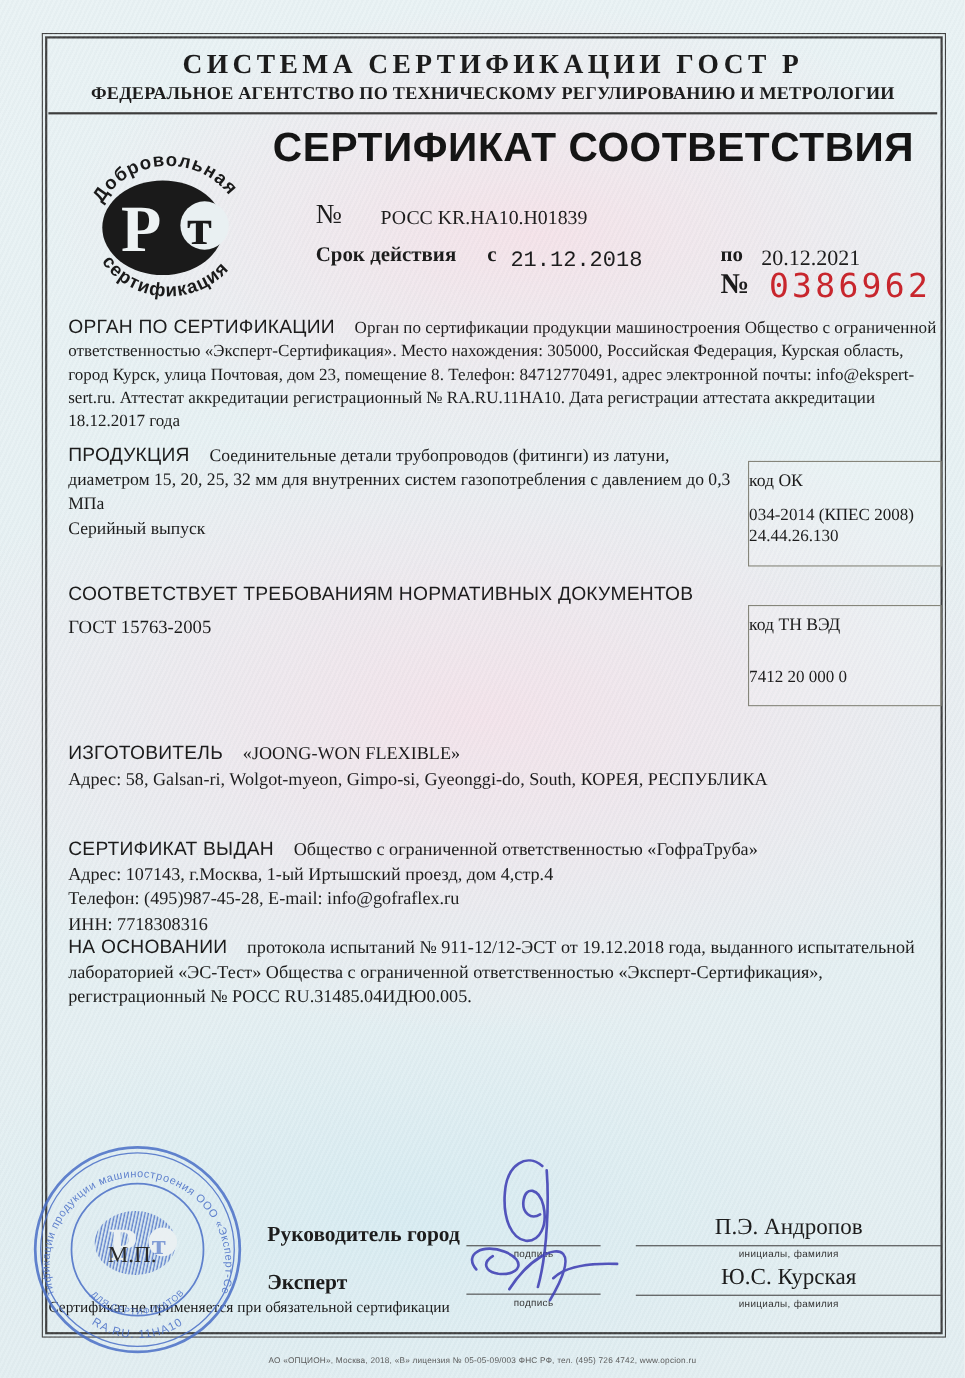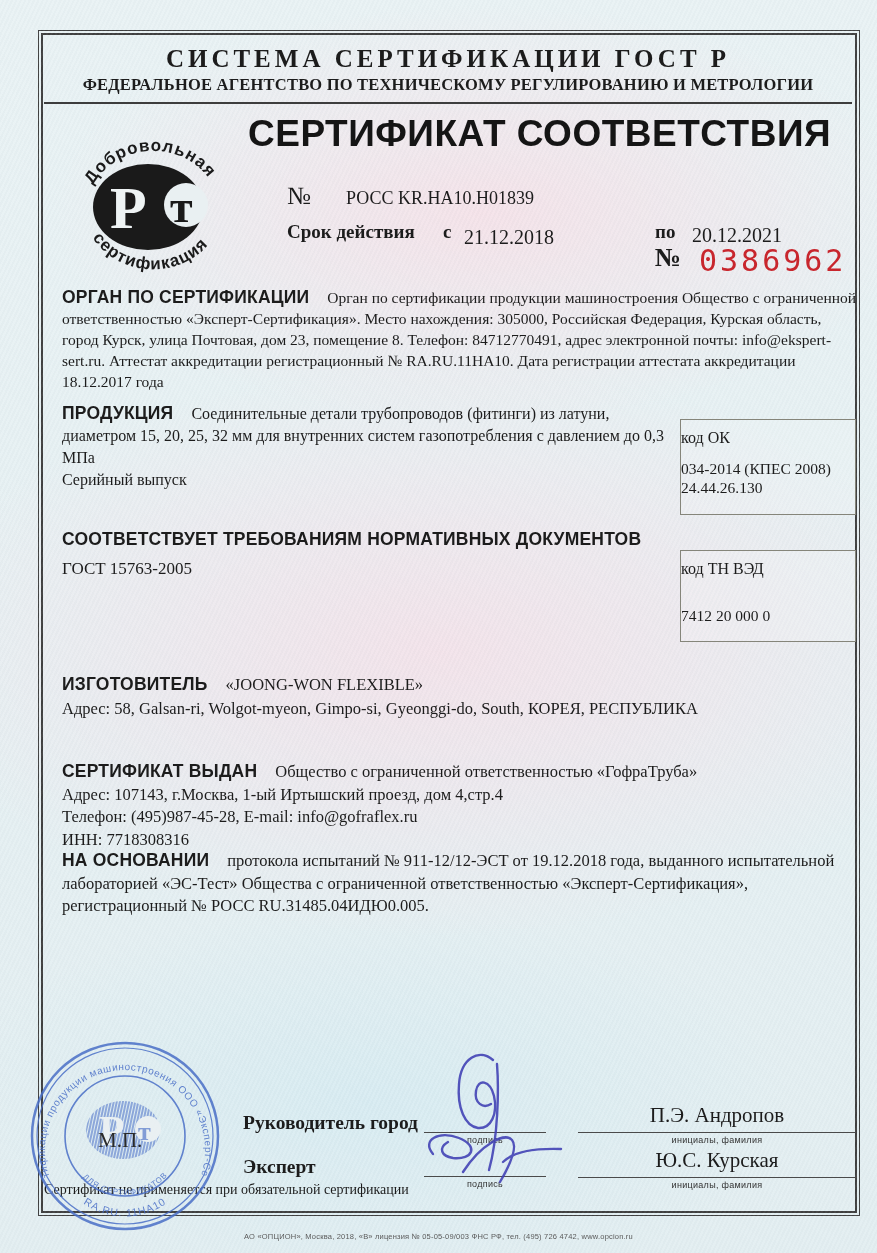--- a/index.html
+++ b/index.html
@@ -20,28 +20,28 @@
   .hdr{position:absolute;left:44px;top:36px;width:808px;height:66px;border-bottom:2px solid #3d3d3d;text-align:center;z-index:2;}
   .hdr-l1{padding-top:9px;font-weight:bold;font-size:25px;letter-spacing:4px;}
   .hdr-l2{margin-top:2px;font-weight:bold;font-size:16.5px;letter-spacing:0.2px;}
   .rst-logo{position:absolute;left:62px;top:112px;z-index:2;}
   .title{position:absolute;left:248px;top:113px;width:605px;z-index:2;
     font-family:"Liberation Sans",sans-serif;font-weight:700;font-size:37px;letter-spacing:0.5px;color:#151515;}
   .no-sym{position:absolute;left:287px;top:182px;font-size:25px;z-index:2;}
   .reg-no{position:absolute;left:346px;top:188px;font-size:18px;z-index:2;}
   .valid-lbl{position:absolute;left:287px;top:221px;font-weight:bold;font-size:19px;z-index:2;}
   .from-lbl{position:absolute;left:443px;top:221px;font-weight:bold;font-size:19px;z-index:2;}
-  .date-from{position:absolute;left:464px;top:226px;font-size:20px;z-index:2;}
+  .date-from{position:absolute;left:464px;top:226px;font-size:20px;z-index:2;font-family:Liberation Mono, monospace;}
   .to-lbl{position:absolute;left:655px;top:221px;font-weight:bold;font-size:19px;z-index:2;}
   .date-to{position:absolute;left:692px;top:224px;font-size:20px;z-index:2;}
   .blank-no-sym{position:absolute;left:655px;top:243px;font-size:26px;font-weight:bold;z-index:2;}
   .blank-no{position:absolute;left:699px;top:243px;font-family:"DejaVu Sans Mono",monospace;
     font-size:30px;letter-spacing:3px;color:#c8262d;z-index:2;}
   .sec{position:absolute;left:62px;font-size:15.5px;line-height:21px;z-index:2;}
-  .slbl{font-family:"Liberation Sans",sans-serif;font-weight:700;font-size:17.5px;letter-spacing:0.2px;padding-right:18px;}
+  .slbl{font-family:"Liberation Sans",sans-serif;font-weight:400;font-size:17.5px;letter-spacing:0.2px;padding-right:18px;}
   .sec-organ{top:287px;width:795px;}
   .sec-prod{top:402px;width:612px;font-size:16px;line-height:22px;}
   .sec-prod .serial{display:block;}
   .codebox{position:absolute;left:680px;width:176px;border:1px solid #85857a;background:rgba(255,255,255,.12);
     padding:8px 0;font-size:16px;line-height:19px;z-index:2;box-sizing:border-box;}
   .codebox .vals{margin-top:12px;font-size:15.5px;}
   .box-ok{top:419px;height:96px;}
   .box-tnved{top:550px;height:92px;}
   .box-tnved .vals{margin-top:28px;}
   .sec-conform{top:529px;width:640px;}

